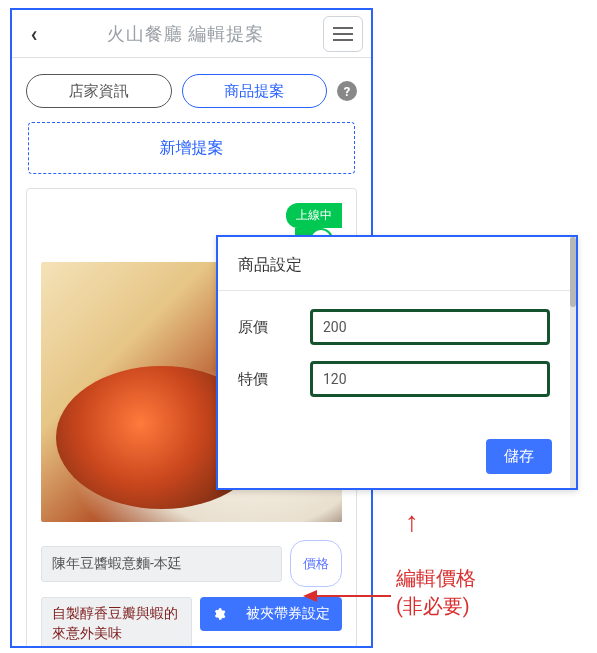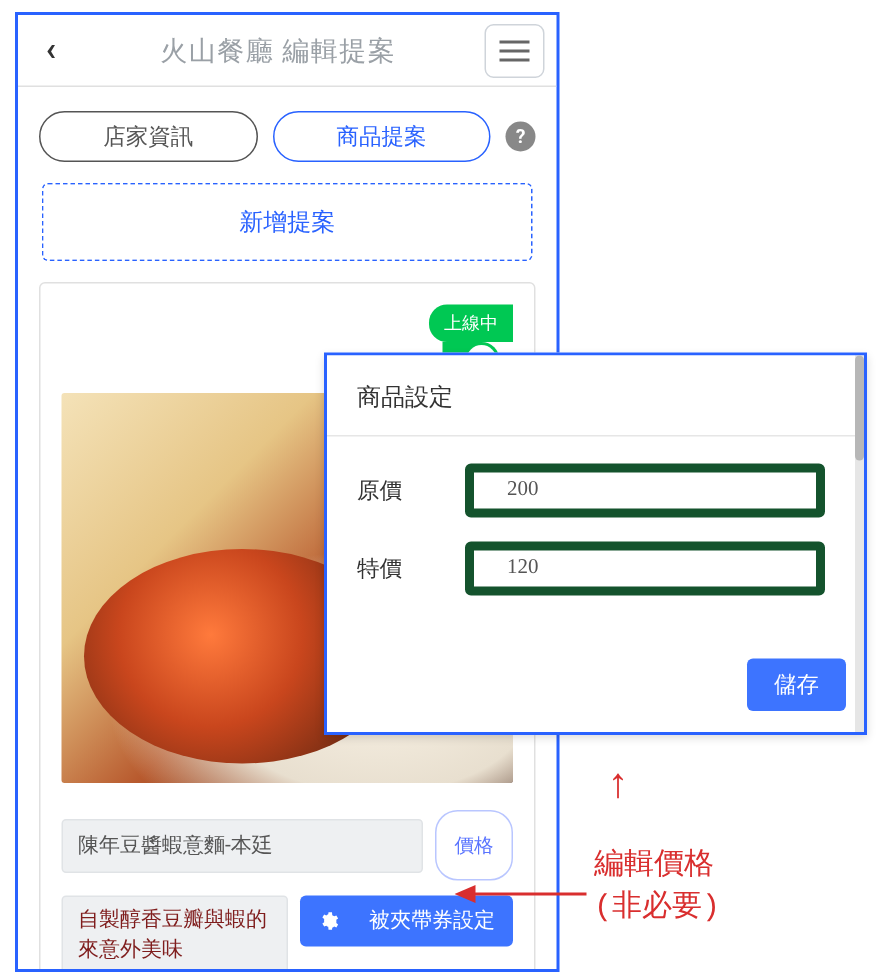--- a/index.html
+++ b/index.html
@@ -33,29 +33,29 @@
   .desc-input{flex:1;min-height:44px;background:#eef0f2;border:1px solid #e0e3e6;border-radius:3px;padding:6px 10px;font-size:14px;color:#7f1d1d;line-height:1.4;}
   .coupon-btn{height:34px;padding:0 12px;background:#3d74ff;color:#fff;border-radius:4px;font-size:14px;display:flex;align-items:center;gap:20px;cursor:pointer;}
   .gear{display:inline-block;width:14px;height:14px;}
   
   .popup{position:absolute;left:216px;top:235px;width:362px;height:255px;background:#fff;border:2px solid #2962ff;box-shadow:0 2px 6px rgba(0,0,0,.15);}
   .popup-inner{position:absolute;left:0;top:0;right:6px;bottom:0;background:#fff;}
   .popup-scroll{position:absolute;right:0;top:0;width:6px;height:100%;background:#e6e6e6;}
   .popup-scroll::after{content:"";position:absolute;right:0;top:0;width:6px;height:70px;background:#b7b7b7;border-radius:3px;}
   .popup-title{padding:18px 20px 14px 20px;font-size:16px;color:#333;border-bottom:1px solid #e6e6e6;}
   .popup-body{padding:18px 20px;}
-  .field{display:flex;align-items:center;margin-bottom:16px;font-family:Liberation Serif, serif;}
+  .field{display:flex;align-items:center;margin-bottom:16px;}
   .field-label{width:72px;font-size:15px;color:#333;}
-  .field-input{flex:1;height:36px;border:6px solid #14532d;border-radius:4px;padding:0 22px;font-size:14px;color:#555;display:flex;align-items:center;}
-  .popup-footer{position:absolute;right:6px;bottom:14px;}
+  .field-input{flex:1;height:36px;border:3px solid #14532d;border-radius:4px;padding:0 10px;font-size:14px;color:#555;display:flex;align-items:center;}
+  .popup-footer{position:absolute;right:18px;bottom:14px;}
   .save-btn{background:#3d74ff;color:#fff;border-radius:4px;padding:8px 18px;font-size:15px;cursor:pointer;}
   
   .anno-arrow-up{position:absolute;left:405px;top:505px;color:#d92e2e;font-size:28px;font-weight:700;}
   .anno-arrow-left{position:absolute;left:303px;top:584px;color:#d92e2e;}
-  .anno-text{position:absolute;left:396px;top:564px;color:#d92e2e;font-size:20px;line-height:1.4;font-family:Liberation Mono, monospace;}
+  .anno-text{position:absolute;left:396px;top:564px;color:#d92e2e;font-size:20px;line-height:1.4;}
 </style>
 </head>
 <body>
 <div class="stage">
 
   <div class="phone">
     <div class="topbar">
       <div class="back-chevron">‹</div>
       <div class="title">火山餐廳 編輯提案</div>
       <div class="burger">

